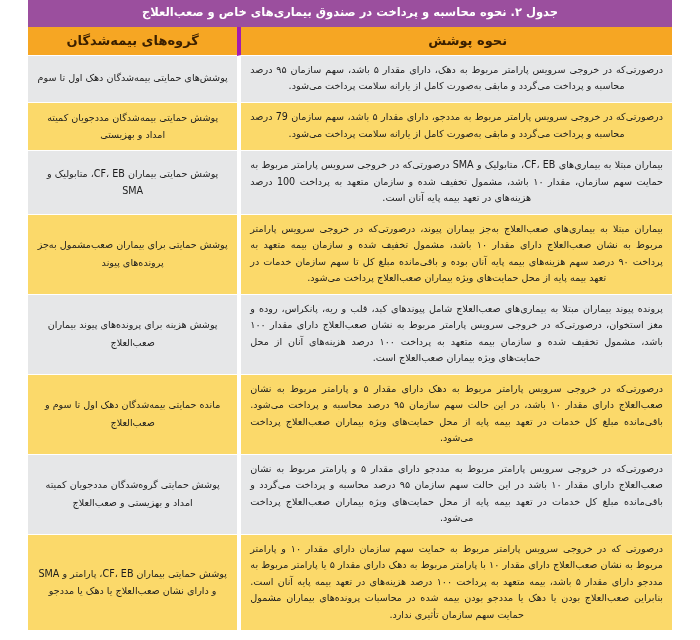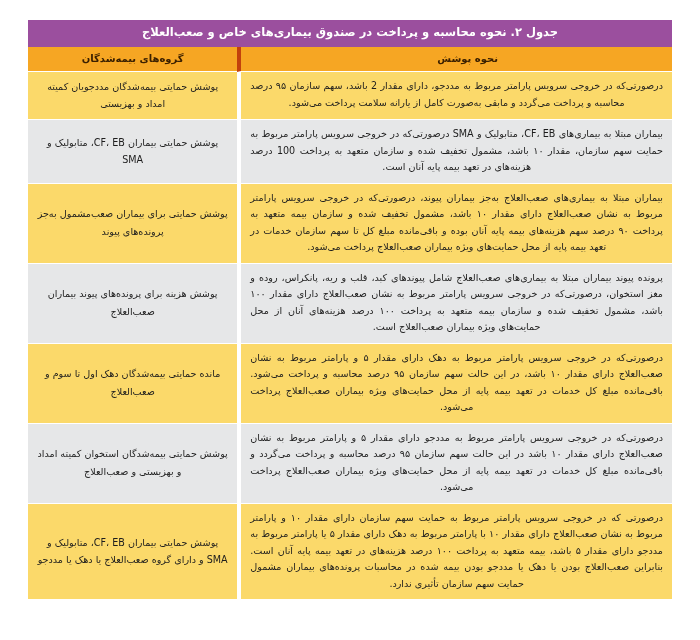--- a/index.html
+++ b/index.html
@@ -19,21 +19,21 @@
     width: 700px;
     height: 640px;
     box-sizing: border-box;
     padding: 0 28px;
     position: relative;
     background: #ffffff;
   }
 
   
   .title-bar {
-    margin-top: 20px;
+    margin-top: 0;
     background: #9b4f9e;
     color: #ffffff;
     text-align: center;
     font-size: 11.5px;
     font-weight: bold;
     line-height: 1.35;
     padding: 5px 8px 6px 8px;
     letter-spacing: -0.2px;
   }
 
@@ -50,27 +50,27 @@
 
   .tbl th, .tbl td {
     vertical-align: middle;
     box-sizing: border-box;
   }
 
   
   .tbl thead th {
     background: #f6a623;
     color: #3b2000;
-    font-size: 10px;
+    font-size: 13px;
     font-weight: bold;
     text-align: center;
     padding: 6px 6px 7px 6px;
     border-bottom: 1.5px solid #ffffff;
   }
-  .tbl thead th.h-cover { border-left: 4px solid #c2410c; padding-left: 28px; }
+  .tbl thead th.h-cover { border-left: 4px solid #a21caf; padding-left: 28px; }
 
   
   .tbl tbody td {
     font-size: 9.6px;
     line-height: 1.72;
     color: #1d1d1d;
     padding: 6px 9px 7px 9px;
     border-bottom: 1.5px solid #ffffff;
   }
   .tbl tbody td.cover {
@@ -99,44 +99,48 @@
       <col class="c-cover">
       <col class="c-group">
     </colgroup>
     <thead>
       <tr>
         <th class="h-cover">نحوه پوشش</th>
         <th class="h-group">گروه‌های بیمه‌شدگان</th>
       </tr>
     </thead>
     <tbody id="tbody">
+        <tr class="row-gray">
+          <td class="cover">درصورتی‌که در خروجی سرویس پارامتر مربوط به دهک، دارای مقدار ۵ باشد، سهم سازمان ۹۵ درصد محاسبه و پرداخت می‌گردد و مابقی به‌صورت کامل از یارانه سلامت پرداخت می‌شود.</td>
+          <td class="group">پوشش‌های حمایتی بیمه‌شدگان دهک اول تا سوم</td>
+        </tr>
         <tr class="row-amber">
-          <td class="cover">درصورتی‌که در خروجی سرویس پارامتر مربوط به مددجو، دارای مقدار 2 باشد، سهم سازمان ۹۵ درصد محاسبه و پرداخت می‌گردد و مابقی به‌صورت کامل از یارانه سلامت پرداخت می‌شود.</td>
+          <td class="cover">درصورتی‌که در خروجی سرویس پارامتر مربوط به مددجو، دارای مقدار ۵ باشد، سهم سازمان 79 درصد محاسبه و پرداخت می‌گردد و مابقی به‌صورت کامل از یارانه سلامت پرداخت می‌شود.</td>
           <td class="group">پوشش حمایتی بیمه‌شدگان مددجویان کمیته امداد و بهزیستی</td>
         </tr>
         <tr class="row-gray">
           <td class="cover">بیماران مبتلا به بیماری‌های CF، EB، متابولیک و SMA درصورتی‌که در خروجی سرویس پارامتر مربوط به حمایت سهم سازمان، مقدار ۱۰ باشد، مشمول تخفیف شده و سازمان متعهد به پرداخت 100 درصد هزینه‌های در تعهد بیمه پایه آنان است.</td>
           <td class="group">پوشش حمایتی بیماران CF، EB، متابولیک و SMA</td>
         </tr>
         <tr class="row-amber">
           <td class="cover">بیماران مبتلا به بیماری‌های صعب‌العلاج به‌جز بیماران پیوند، درصورتی‌که در خروجی سرویس پارامتر مربوط به نشان صعب‌العلاج دارای مقدار ۱۰ باشد، مشمول تخفیف شده و سازمان بیمه متعهد به پرداخت ۹۰ درصد سهم هزینه‌های بیمه پایه آنان بوده و باقی‌مانده مبلغ کل تا سهم سازمان خدمات در تعهد بیمه پایه از محل حمایت‌های ویژه بیماران صعب‌العلاج پرداخت می‌شود.</td>
           <td class="group">پوشش حمایتی برای بیماران صعب‌مشمول به‌جز پرونده‌های پیوند</td>
         </tr>
         <tr class="row-gray">
           <td class="cover">پرونده پیوند بیماران مبتلا به بیماری‌های صعب‌العلاج شامل پیوندهای کبد، قلب و ریه، پانکراس، روده و مغز استخوان، درصورتی‌که در خروجی سرویس پارامتر مربوط به نشان صعب‌العلاج دارای مقدار ۱۰۰ باشد، مشمول تخفیف شده و سازمان بیمه متعهد به پرداخت ۱۰۰ درصد هزینه‌های آنان از محل حمایت‌های ویژه بیماران صعب‌العلاج است.</td>
           <td class="group">پوشش هزینه برای پرونده‌های پیوند بیماران صعب‌العلاج</td>
         </tr>
         <tr class="row-amber">
           <td class="cover">درصورتی‌که در خروجی سرویس پارامتر مربوط به دهک دارای مقدار ۵ و پارامتر مربوط به نشان صعب‌العلاج دارای مقدار ۱۰ باشد، در این حالت سهم سازمان ۹۵ درصد محاسبه و پرداخت می‌شود. باقی‌مانده مبلغ کل خدمات در تعهد بیمه پایه از محل حمایت‌های ویژه بیماران صعب‌العلاج پرداخت می‌شود.</td>
           <td class="group">مانده حمایتی بیمه‌شدگان دهک اول تا سوم و صعب‌العلاج</td>
         </tr>
         <tr class="row-gray">
           <td class="cover">درصورتی‌که در خروجی سرویس پارامتر مربوط به مددجو دارای مقدار ۵ و پارامتر مربوط به نشان صعب‌العلاج دارای مقدار ۱۰ باشد در این حالت سهم سازمان ۹۵ درصد محاسبه و پرداخت می‌گردد و باقی‌مانده مبلغ کل خدمات در تعهد بیمه پایه از محل حمایت‌های ویژه بیماران صعب‌العلاج پرداخت می‌شود.</td>
-          <td class="group">پوشش حمایتی بیمه‌شدگان استخوان کمیته امداد و بهزیستی و صعب‌العلاج</td>
+          <td class="group">پوشش حمایتی گروه‌شدگان مددجویان کمیته امداد و بهزیستی و صعب‌العلاج</td>
         </tr>
         <tr class="row-amber">
           <td class="cover">درصورتی که در خروجی سرویس پارامتر مربوط به حمایت سهم سازمان دارای مقدار ۱۰ و پارامتر مربوط به نشان صعب‌العلاج دارای مقدار ۱۰ با پارامتر مربوط به دهک دارای مقدار ۵ یا پارامتر مربوط به مددجو دارای مقدار ۵ باشد، بیمه متعهد به پرداخت ۱۰۰ درصد هزینه‌های در تعهد بیمه پایه آنان است. بنابراین صعب‌العلاج بودن یا دهک یا مددجو بودن بیمه شده در محاسبات پرونده‌های بیماران مشمول حمایت سهم سازمان تأثیری ندارد.</td>
-          <td class="group">پوشش حمایتی بیماران CF، EB، متابولیک و SMA و دارای گروه صعب‌العلاج یا دهک یا مددجو</td>
+          <td class="group">پوشش حمایتی بیماران CF، EB، پارامتر و SMA و دارای نشان صعب‌العلاج یا دهک یا مددجو</td>
         </tr>
       </tbody>
   </table>
 
 </div>
 
 </body></html>

